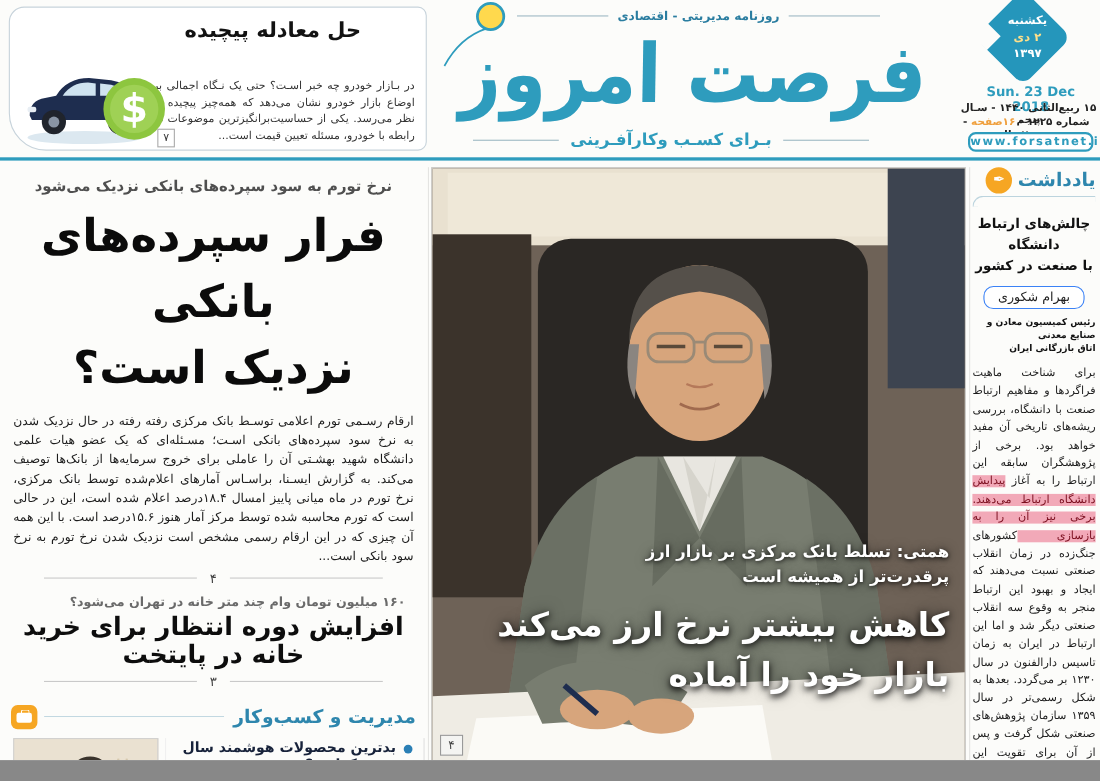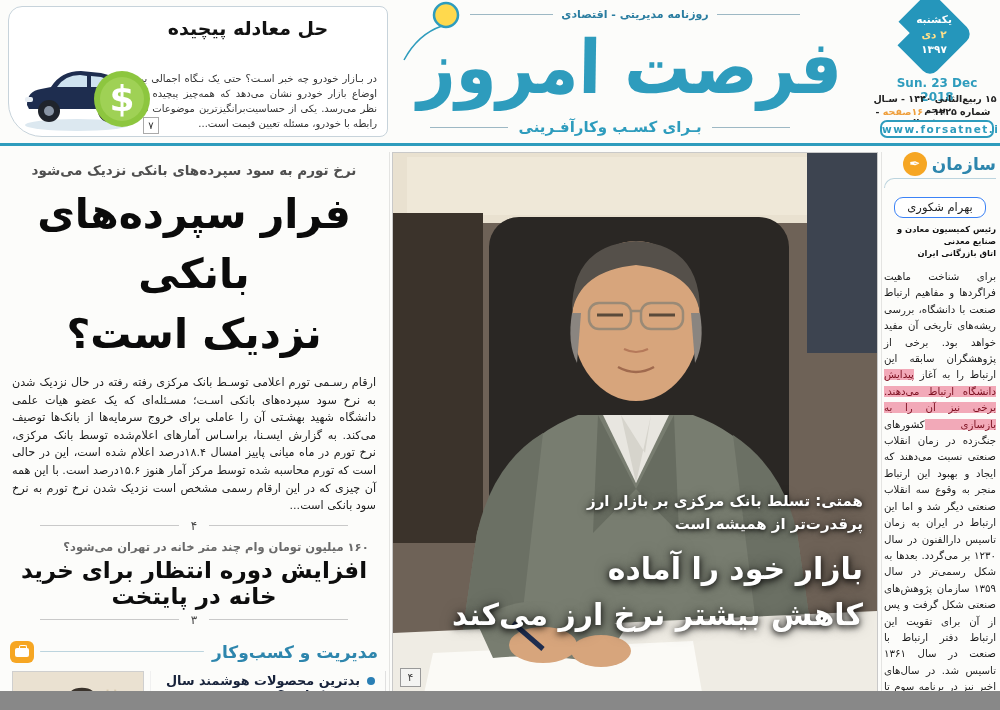--- a/index.html
+++ b/index.html
@@ -264,33 +264,37 @@
       <ellipse cx="150" cy="492" rx="34" ry="18" fill="#d7a57c"></ellipse>
       <ellipse cx="208" cy="498" rx="30" ry="16" fill="#d7a57c"></ellipse>
       <path d="M120 470 L150 496" stroke="#1e2d4f" stroke-width="5"></path>
     </svg>
     <figcaption class="photo-overlay">
       <div class="photo-kicker">
         <div>همتی: تسلط بانک مرکزی بر بازار ارز</div>
         <div>پرقدرت‌تر از همیشه است</div>
       </div>
       <div class="photo-headline">
+        <div>کاهش بیشتر نرخ ارز می‌کند</div>
         <div>بازار خود را آماده</div>
-        <div>کاهش بیشتر نرخ ارز می‌کند</div>
       </div>
     </figcaption>
     <div class="photo-pagebox">۴</div>
   </figure>
 
   <aside class="note-col">
     <div class="note-head">
-      <span class="note-title">سازمان</span>
+      <span class="note-title">یادداشت</span>
       <span class="note-icon">✒</span>
     </div>
     <div class="note-curve"></div>
+    <div class="note-story-title">
+      <div>چالش‌های ارتباط دانشگاه</div>
+      <div>با صنعت در کشور</div>
+    </div>
     <div class="author-box">بهرام شکوری</div>
     <div class="author-role">
       <div>رئیس کمیسیون معادن و صنایع معدنی</div>
       <div>اتاق بازرگانی ایران</div>
     </div>
     <p class="note-body"><span>برای شناخت ماهیت فراگردها و مفاهیم ارتباط صنعت با دانشگاه، بررسی ریشه‌های تاریخی آن مفید خواهد بود. برخی از پژوهشگران سابقه این ارتباط را به آغاز </span><span class="note-highlight">پیدایش دانشگاه ارتباط می‌دهند. برخی نیز آن را به بازسازی </span><span>کشورهای جنگ‌زده در زمان انقلاب صنعتی نسبت می‌دهند که ایجاد و بهبود این ارتباط منجر به وقوع سه انقلاب صنعتی دیگر شد و اما این ارتباط در ایران به زمان تاسیس دارالفنون در سال ۱۲۳۰ بر می‌گردد. بعدها به شکل رسمی‌تر در سال ۱۳۵۹ سازمان پژوهش‌های صنعتی شکل گرفت و پس از آن برای تقویت این ارتباط دفتر ارتباط با صنعت در سال ۱۳۶۱ تاسیس شد. در سال‌های اخیر نیز در برنامه سوم تا ششم توسعه، این ارتباط مورد تشویق و حمایت بیشتر دولت قرار گرفت اما در عمل اجرایی نشده و رابطه دانشگاه و صنعت کمرنگ باقی مانده در حالی که باید ارتباط صنعت و دانشگاه به سمت و سویی برود که از نتیجه این همکاری‌های اقتصادی، دانشگاه هم از منافعی که برای صنعت ایجاد می‌کند، نفع ببرد.</span></p>
 
   </aside>
 
   <div class="bottom-rule"></div>

